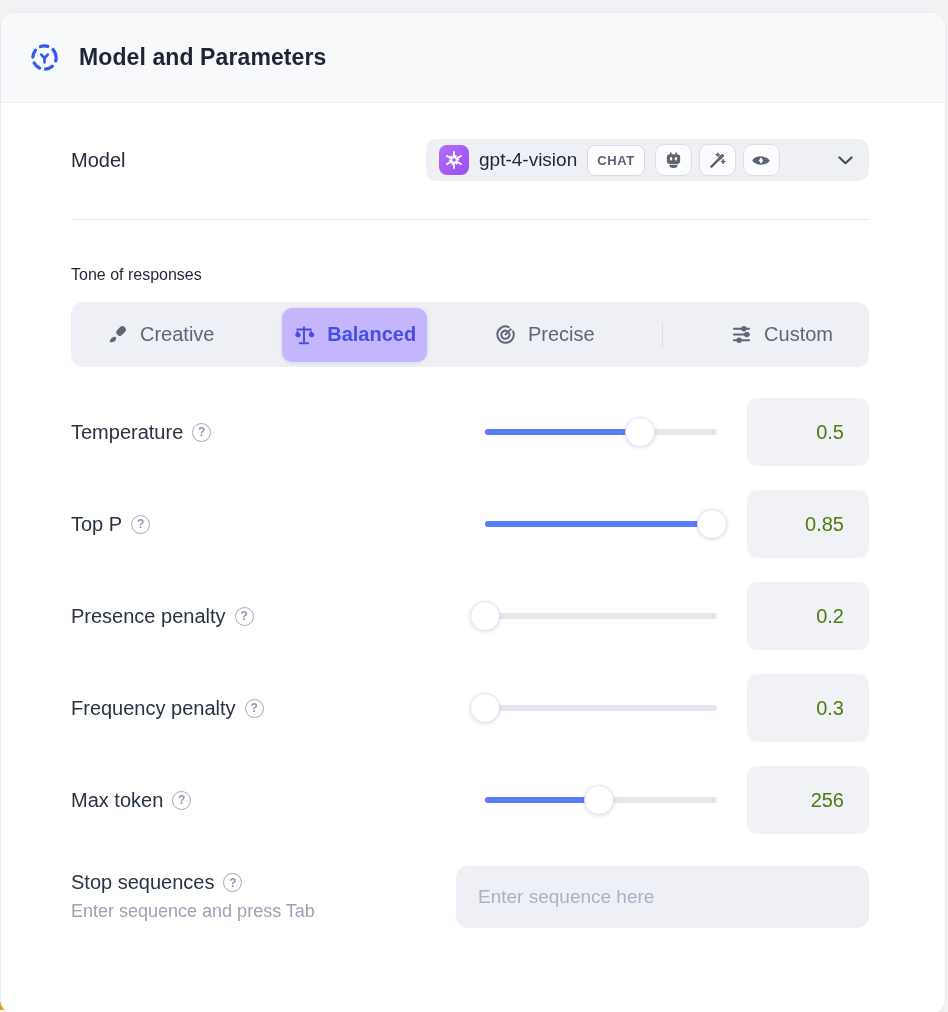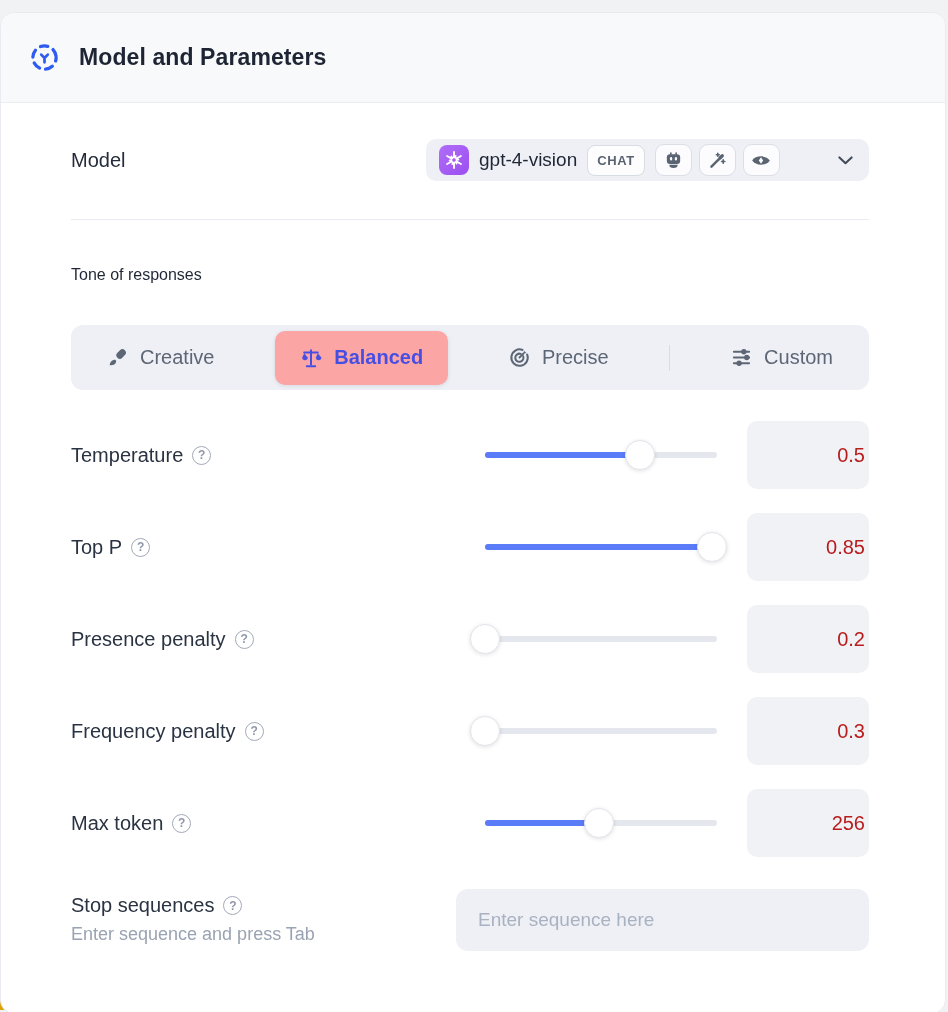--- a/index.html
+++ b/index.html
@@ -25,47 +25,47 @@
     color:#5a6374;font-size:13px;font-weight:600;letter-spacing:.6px;display:flex;align-items:center;}
   .cap-pill{width:35px;height:30px;border:1px solid #dbdee6;border-radius:9px;background:#fcfcfe;
     display:flex;align-items:center;justify-content:center;}
   .cap-pill + .cap-pill{margin-left:-3px;}
   .chevron-wrap{margin-left:auto;display:flex;align-items:center;}
 
   .divider{height:1px;background:#e9ebf0;margin-top:38px;}
 
   
   .tone-heading{margin-top:46px;font-size:16px;font-weight:500;color:#1f2736;}
-  .segmented{margin-top:41px;height:65px;background:#eef0f6;border-radius:12px;display:flex;
+  .segmented{margin-top:18px;height:65px;background:#eef0f6;border-radius:12px;display:flex;
     align-items:center;justify-content:space-between;padding:0 32px;box-sizing:border-box;}
   .seg-item{display:flex;align-items:center;gap:12px;color:#5d6675;font-size:20px;font-weight:500;
     background:none;border:none;font-family:inherit;cursor:pointer;height:54px;padding:0 4px;border-radius:10px;}
-  .seg-item.selected{background:#fca5a5;padding:0 25px;color:#474fe2;font-weight:600;
+  .seg-item.selected{background:#c4b5fd;padding:0 11px;color:#474fe2;font-weight:600;
     box-shadow:0 1px 4px rgba(17,24,39,.10);}
   .seg-item.selected svg{color:#474fe2;}
   .seg-item svg{color:#5d6675;}
   .seg-divider{width:1px;height:26px;background:#d8dce4;}
 
   
   #params{margin-top:37px;}
   .param-row{height:56px;display:flex;align-items:center;margin-bottom:36px;}
   .param-label-wrap{flex:1;display:flex;align-items:center;gap:9px;}
   .param-label{font-size:20px;font-weight:500;color:#2a3342;}
   .help-icon{width:19px;height:19px;border:1.5px solid #a2aab9;border-radius:50%;color:#8e98a9;
     font-size:12px;font-weight:700;display:flex;align-items:center;justify-content:center;
     box-sizing:border-box;flex:0 0 auto;cursor:pointer;}
   .slider{width:232px;margin-right:30px;}
   .slider-track{position:relative;height:6px;border-radius:3px;background:#e4e7ed;}
   .slider-fill{position:absolute;left:0;top:0;bottom:0;border-radius:3px;background:#5b7cf8;}
   .slider-knob{position:absolute;width:30px;height:30px;top:50%;transform:translate(-50%,-50%);
     background:#ffffff;border:1.5px solid #e2e5eb;border-radius:50%;box-sizing:border-box;
     box-shadow:0 1px 4px rgba(0,0,0,.13);cursor:pointer;}
   .param-value{width:122px;height:68px;background:#f1f2f6;border-radius:10px;display:flex;
-    align-items:center;justify-content:flex-end;padding-right:4px;box-sizing:border-box;
-    font-size:20px;font-weight:500;color:#b91c1c;}
+    align-items:center;justify-content:flex-end;padding-right:25px;box-sizing:border-box;
+    font-size:20px;font-weight:500;color:#4d7c0f;}
 
   
   .stop-row{margin-top:38px;display:flex;justify-content:space-between;align-items:flex-start;}
   .stop-labels{padding-top:5px;}
   .stop-label-line{display:flex;align-items:center;gap:9px;}
   .stop-label{font-size:20px;font-weight:500;color:#2a3342;}
   .stop-hint{margin-top:7px;font-size:18px;color:#9aa3b2;}
   .stop-input{width:413px;height:62px;border-radius:12px;background:#eef0f5;border:none;outline:none;
     padding:0 22px;box-sizing:border-box;font-family:inherit;font-size:19px;color:#2a3342;}
   .stop-input::placeholder{color:#a9b2c1;}

